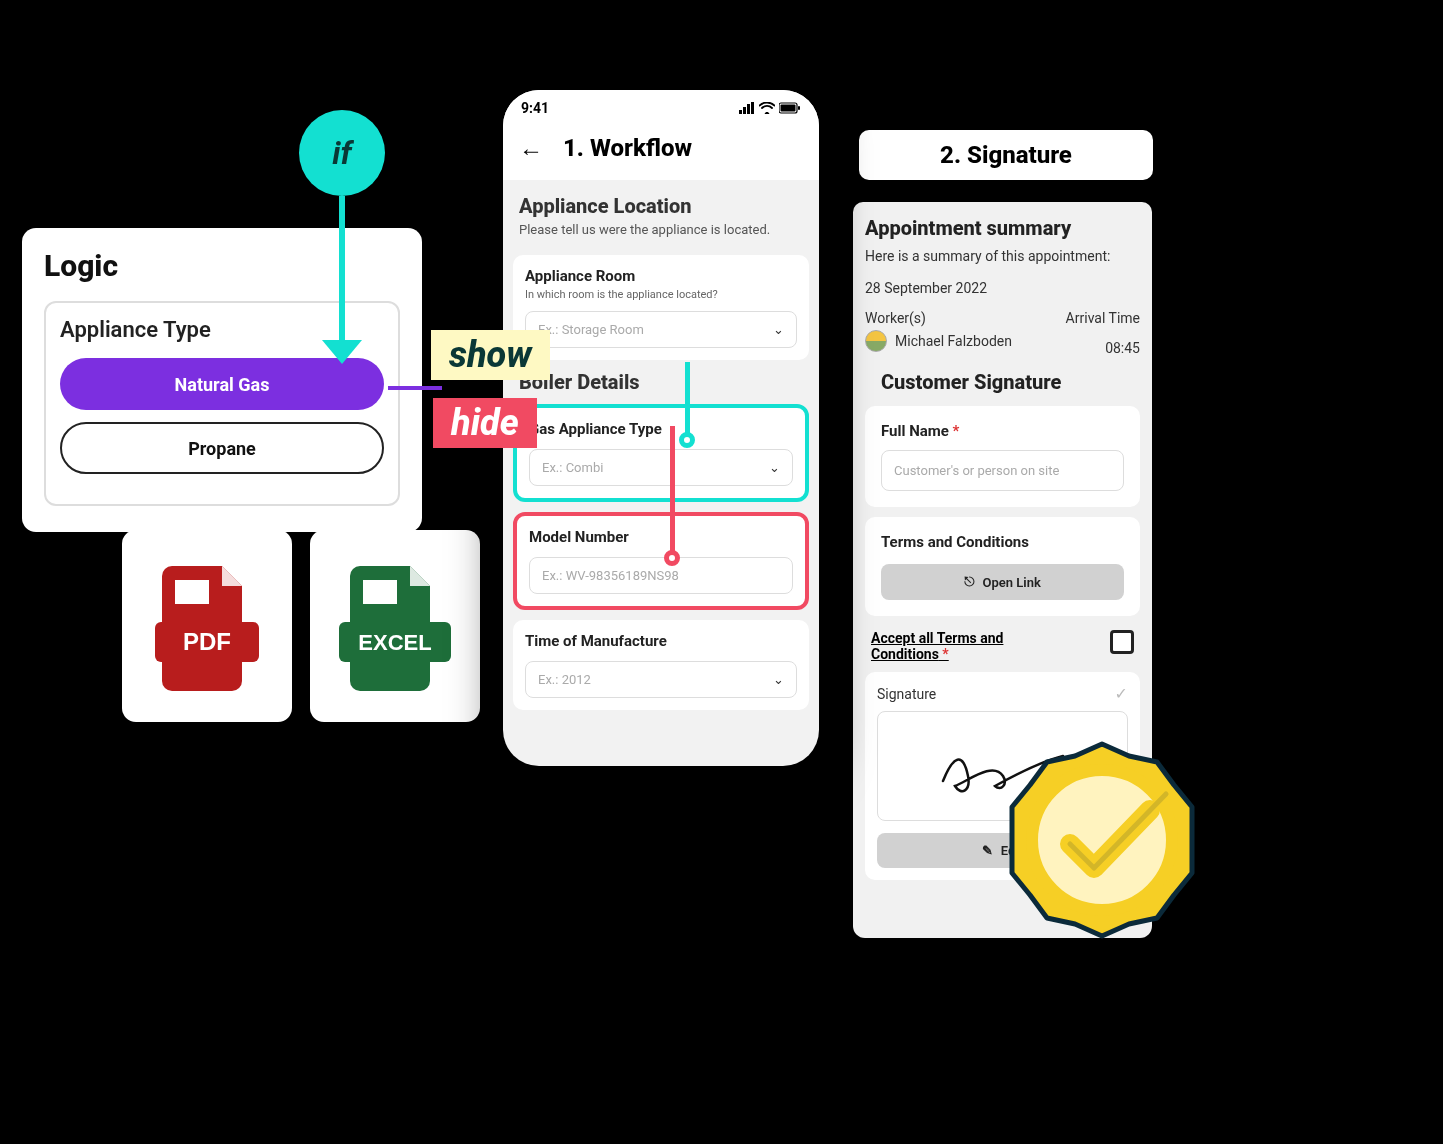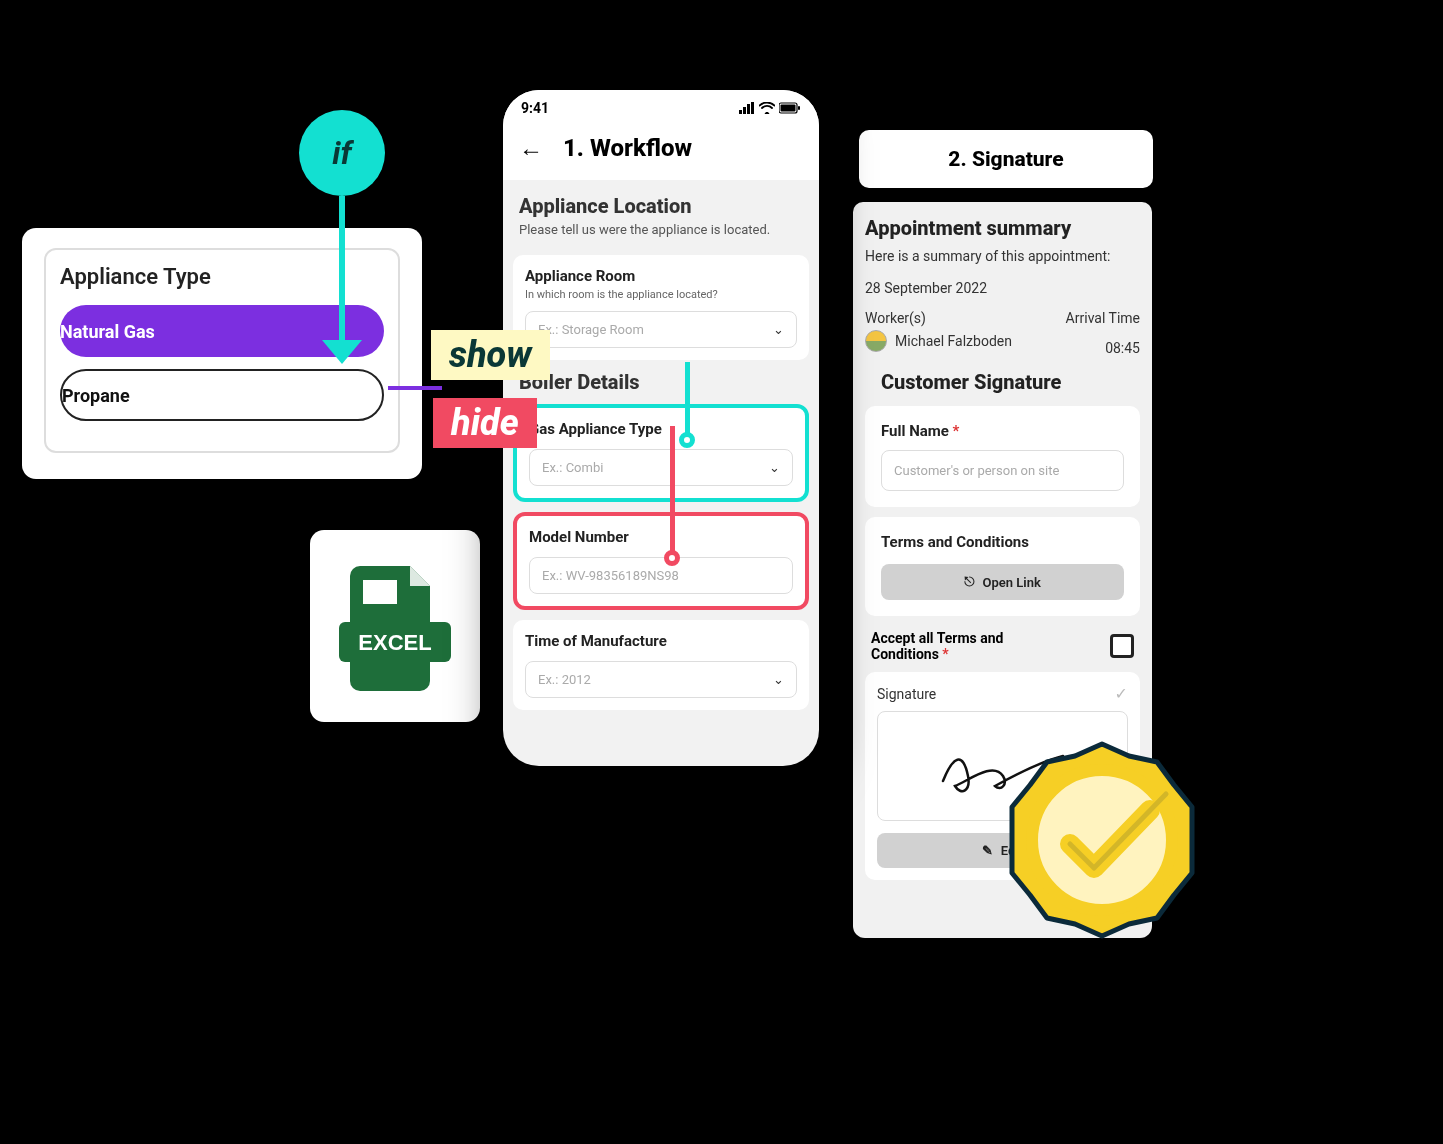--- a/index.html
+++ b/index.html
@@ -19,21 +19,21 @@
       width: 400px; background: #fff; border-radius: 14px;
       padding: 20px 22px 26px;
       box-shadow: 0 4px 20px rgba(0,0,0,0.15);
     }
     .logic-title { font-size: 30px; font-weight: 800; color: #111; margin-bottom: 18px; }
     .logic-inner {
       border: 2px solid #ddd; border-radius: 12px; padding: 14px 14px 18px;
     }
     .logic-subtitle { font-size: 22px; font-weight: 600; color: #222; margin-bottom: 16px; }
     .pill {
-      display: flex; align-items: center; justify-content: flex-start;
+      display: flex; align-items: center; justify-content: center;
       height: 52px; border-radius: 28px; font-size: 18px; font-weight: 700;
       margin-bottom: 12px; cursor: pointer;
     }
     .pill.ng { background: #7c2fe0; color: #fff; }
     .pill.pr { background: #fff; color: #111; border: 2px solid #222; }
 
     
     .if-circle {
       position: absolute; left: 299px; top: 110px;
       width: 86px; height: 86px; background: #13e0d1; border-radius: 50%;
@@ -130,23 +130,23 @@
     .fc-hi-cyan {
       border: 4px solid #13e0d1; border-radius: 12px;
     }
     .fc-hi-red {
       border: 4px solid #f14a62; border-radius: 12px;
     }
 
     
     .sig-tab {
       position: absolute; left: 859px; top: 130px;
-      width: 294px; height: 58px; background: #fff; border-radius: 10px;
+      width: 294px; height: 50px; background: #fff; border-radius: 10px;
       display: flex; align-items: center; justify-content: center;
-      font-size: 21px; font-weight: 800;
+      font-size: 24px; font-weight: 800;
     }
 
     
     .sig-panel {
       position: absolute; left: 853px; top: 202px;
       width: 299px; height: 736px;
       background: #f1f1f1; border-radius: 10px 10px 12px 12px;
       padding: 14px 12px 12px;
       overflow: hidden;
     }
@@ -164,21 +164,21 @@
     .sig-input {
       border: 1px solid #ddd; border-radius: 8px; padding: 12px 12px;
       font-size: 13px; color: #aaa; margin-top: 10px; background:#fff;
     }
     .btn-gray {
       background: #d1d1d1; border-radius: 8px; text-align: center;
       padding: 10px; font-size: 13px; font-weight: 600; color: #222;
       display: flex; align-items: center; justify-content: center; gap: 8px;
       cursor: pointer;
     }
-    .accept-row { display: flex; justify-content: space-between; align-items: center; padding: 4px 6px 10px; }
+    .accept-row { display: flex; justify-content: space-between; align-items: flex-start; padding: 4px 6px 10px; text-decoration: underline; }
     .accept-label { font-size: 14px; font-weight: 700; max-width: 180px; }
     .chk { width: 24px; height: 24px; border: 3px solid #222; border-radius: 4px; background:#fff; cursor:pointer; }
     .sig-box-card { background:#fff; border-radius:10px; padding:12px; position:relative; }
     .sig-box-head { font-size: 14px; color: #333; margin-bottom: 8px; display:flex; justify-content:space-between; align-items:center;}
     .sig-check { color: #bbb; font-size: 16px; }
     .sig-area {
       border: 1px solid #ddd; border-radius: 8px; height: 110px; background:#fff;
       margin-bottom: 12px; display:flex; align-items:center; justify-content:center;
     }
     .edit-btn {
@@ -216,31 +216,41 @@
 <div class="conn conn-hide-dot"></div>
 
 <div class="badge-show">
   <span>show</span>
 </div>
 <div class="badge-hide">
   <span>hide</span>
 </div>
 
 <div class="logic-card">
+  <div class="logic-title">Logic</div>
   <div class="logic-inner">
     <div class="logic-subtitle">Appliance Type</div>
     <div class="pill ng">
       <span>Natural Gas</span>
     </div>
     <div class="pill pr">
       <span>Propane</span>
     </div>
   </div>
 </div>
 
+<div class="file-card file-pdf">
+  <svg width="120" height="140" viewBox="0 0 120 140">
+    <path d="M25 10 h50 l20 20 v95 a10 10 0 0 1 -10 10 h-60 a10 10 0 0 1 -10 -10 v-105 a10 10 0 0 1 10 -10 z" fill="#b81d1d"></path>
+    <path d="M75 10 v20 h20 z" fill="#fff" opacity="0.85"></path>
+    <rect x="28" y="24" width="34" height="24" fill="#fff"></rect>
+    <rect x="8" y="66" width="104" height="40" rx="6" fill="#b81d1d"></rect>
+    <text x="60" y="94" text-anchor="middle" font-family="sans-serif" font-size="24" font-weight="800" fill="#fff">PDF</text>
+  </svg>
+</div>
 <div class="file-card file-excel">
   <svg width="120" height="140" viewBox="0 0 120 140">
     <path d="M25 10 h50 l20 20 v95 a10 10 0 0 1 -10 10 h-60 a10 10 0 0 1 -10 -10 v-105 a10 10 0 0 1 10 -10 z" fill="#1e6e3a"></path>
     <path d="M75 10 v20 h20 z" fill="#fff" opacity="0.85"></path>
     <rect x="28" y="24" width="34" height="24" fill="#fff"></rect>
     <rect x="4" y="66" width="112" height="40" rx="6" fill="#1e6e3a"></rect>
     <text x="60" y="94" text-anchor="middle" font-family="sans-serif" font-size="22" font-weight="800" fill="#fff">EXCEL</text>
   </svg>
 </div>
 

